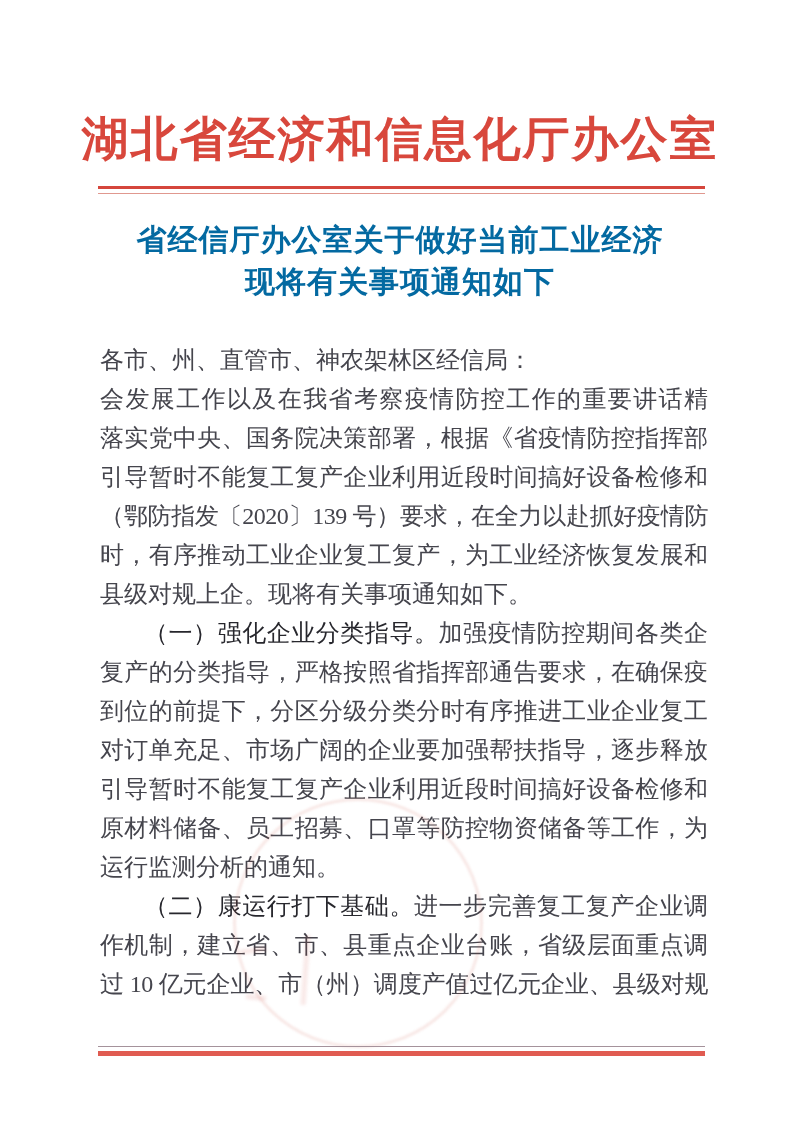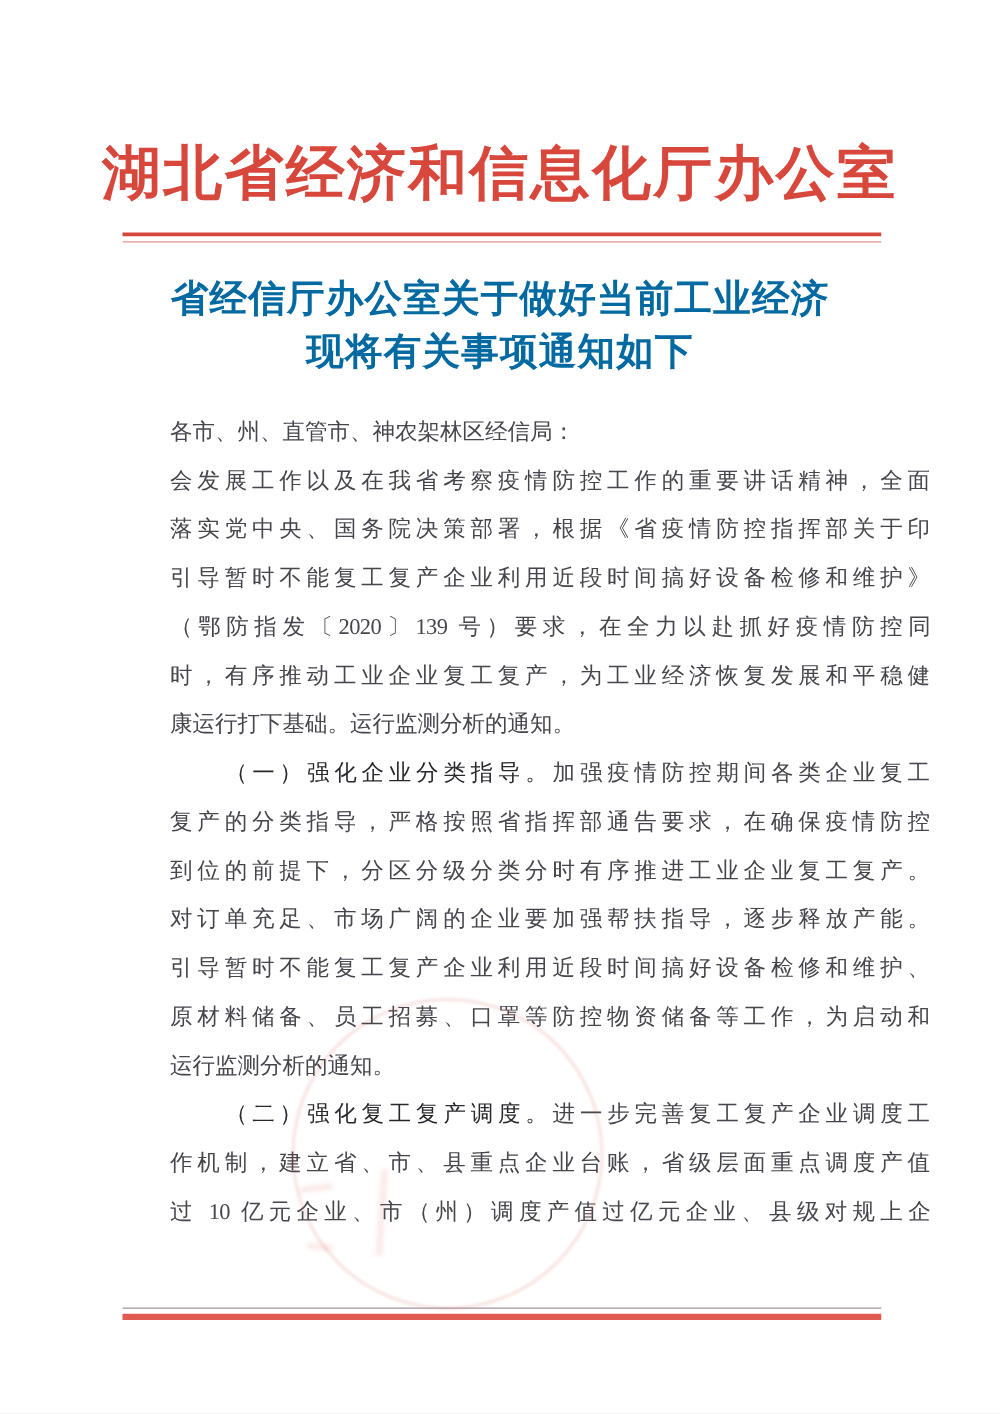--- a/index.html
+++ b/index.html
@@ -45,27 +45,26 @@
     line-height: 42px;
     font-weight: 700;
     letter-spacing: 1px;
     color: #0369a1;
   }
   .doc-title .tl { display: block; }
 
   
   .doc-body {
     position: absolute;
-    top: 326px;
+    top: 341px;
     left: 100px;
     width: 608px;
-    font-size: 18px;
+    font-size: 24px;
     line-height: 39px;
     color: #45454d;
-    margin-left: 36px;
   }
   .ln { height: 39px; overflow: hidden; }
   .j  { text-align: justify; text-align-last: justify; }
   .ind { text-indent: 44px; }
   .tight { letter-spacing: -0.5px; }
   .bh { font-weight: 400; color: #27272d; }
 
   
   .seal {
     position: absolute;
@@ -109,34 +108,34 @@
   </h1>
 
   <div class="doc-body">
     <div class="ln">各市、州、直管市、神农架林区经信局：</div>
 
     <div class="ln j">会发展工作以及在我省考察疫情防控工作的重要讲话精神，全面</div>
     <div class="ln j">落实党中央、国务院决策部署，根据《省疫情防控指挥部关于印</div>
     <div class="ln j">引导暂时不能复工复产企业利用近段时间搞好设备检修和维护》</div>
     <div class="ln j tight">（鄂防指发〔2020〕139 号）要求，在全力以赴抓好疫情防控同</div>
     <div class="ln j">时，有序推动工业企业复工复产，为工业经济恢复发展和平稳健</div>
-    <div class="ln">康运行打下基础。运行监测分析的通知。</div>
+    <div class="ln">县级对规上企。现将有关事项通知如下。</div>
 
     <div class="ln j ind">
       <span class="bh">（一）强化企业分类指导。</span><span>加强疫情防控期间各类企业复工</span>
     </div>
     <div class="ln j">复产的分类指导，严格按照省指挥部通告要求，在确保疫情防控</div>
     <div class="ln j">到位的前提下，分区分级分类分时有序推进工业企业复工复产。</div>
     <div class="ln j">对订单充足、市场广阔的企业要加强帮扶指导，逐步释放产能。</div>
     <div class="ln j">引导暂时不能复工复产企业利用近段时间搞好设备检修和维护、</div>
     <div class="ln j">原材料储备、员工招募、口罩等防控物资储备等工作，为启动和</div>
     <div class="ln">运行监测分析的通知。</div>
 
     <div class="ln j ind">
-      <span class="bh">（二）强化复工复产调度。</span><span>进一步完善复工复产企业调度工</span>
+      <span class="bh">（二）康运行打下基础。</span><span>进一步完善复工复产企业调度工</span>
     </div>
     <div class="ln j">作机制，建立省、市、县重点企业台账，省级层面重点调度产值</div>
     <div class="ln j tight">过 10 亿元企业、市（州）调度产值过亿元企业、县级对规上企</div>
   </div>
 
   <div class="seal"></div>
   <div class="seal-stroke s1"></div>
   <div class="seal-stroke s2"></div>
   <div class="seal-stroke s3"></div>
 

